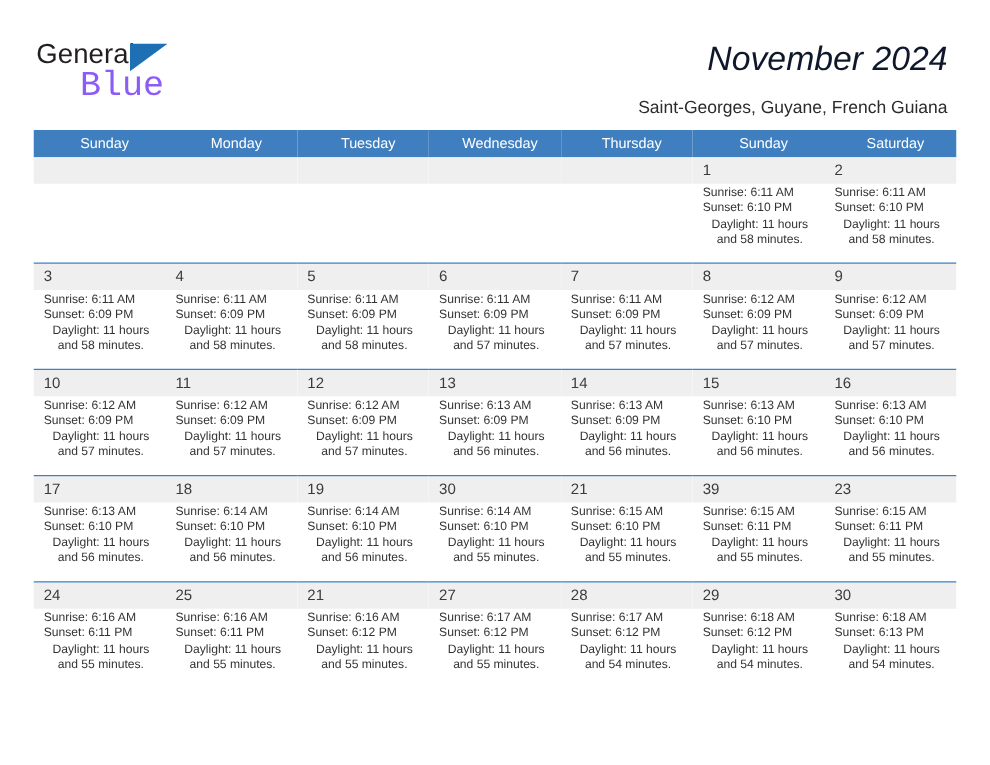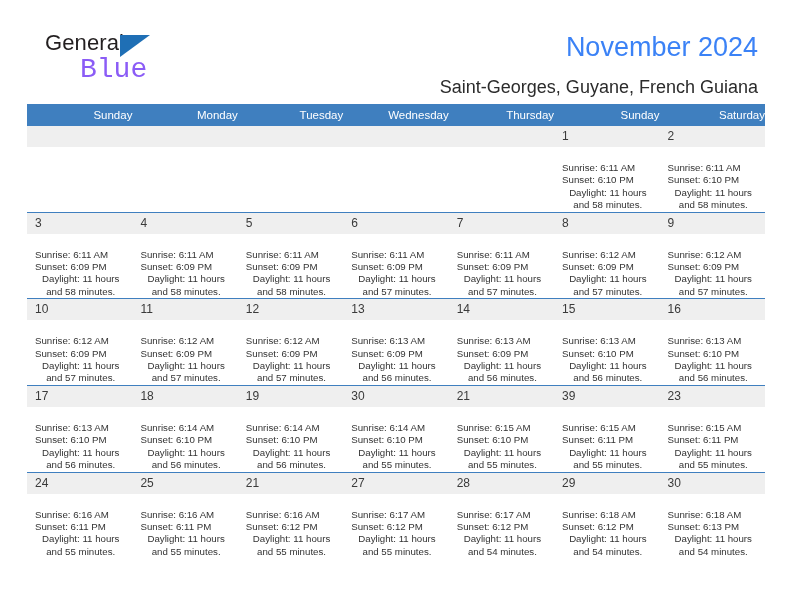--- a/index.html
+++ b/index.html
@@ -24,21 +24,21 @@
   
   .header {
     position: absolute;
     left: 0;
     top: 0;
     width: 792px;
     height: 100px;
   }
   .logo {
     position: absolute;
-    left: 45px;
+    left: 29px;
     top: 30px;
     width: 180px;
     height: 52px;
   }
   .logo-general {
     position: absolute;
     left: 0;
     top: 0;
     font-size: 22px;
     letter-spacing: 0.1px;
@@ -60,50 +60,51 @@
     top: 24px;
     font-size: 28px;
     color: #8b5cf6;
     font-family: Liberation Mono, monospace;
   }
   .title {
     position: absolute;
     right: 34px;
     top: 32px;
     font-size: 27px;
-    color: #3b82f6;
+    color: #0f172a;
     text-align: center;
     white-space: nowrap;
     font-weight: normal;
+    font-style: italic;
   }
   .subtitle {
     position: absolute;
     right: 34px;
     top: 77px;
-    font-size: 18px;
+    font-size: 14px;
     color: #2b2b2b;
     text-align: right;
     white-space: nowrap;
   }
 
   
   .calendar {
     position: absolute;
     left: 27px;
     top: 104px;
     width: 738px;
     border-collapse: collapse;
     table-layout: fixed;
   }
   .calendar th {
     background: #3f7fbf;
     color: #ffffff;
     font-size: 11.5px;
     font-weight: normal;
-    text-align: right;
+    text-align: center;
     padding: 5px 0 5px 8px;
     height: 11px;
     border: none;
   }
   .calendar td {
     width: 105.4px;
     height: 84px;
     vertical-align: top;
     padding: 0;
     border: none;
@@ -120,21 +121,20 @@
     color: #3a3a3a;
     padding: 3px 0 4px 8px;
     height: 14px;
     line-height: 14px;
   }
   .cell-body {
     padding: 2px 6px 0 8px;
     font-size: 9.7px;
     line-height: 12.4px;
     color: #333333;
-    margin-top: 13px;
   }
   .cell-body div {
     white-space: nowrap;
   }
   .cell-body .daylight {
     white-space: normal;
     text-align: center;
   }
   td.empty .daynum {
     background: #efefef;

